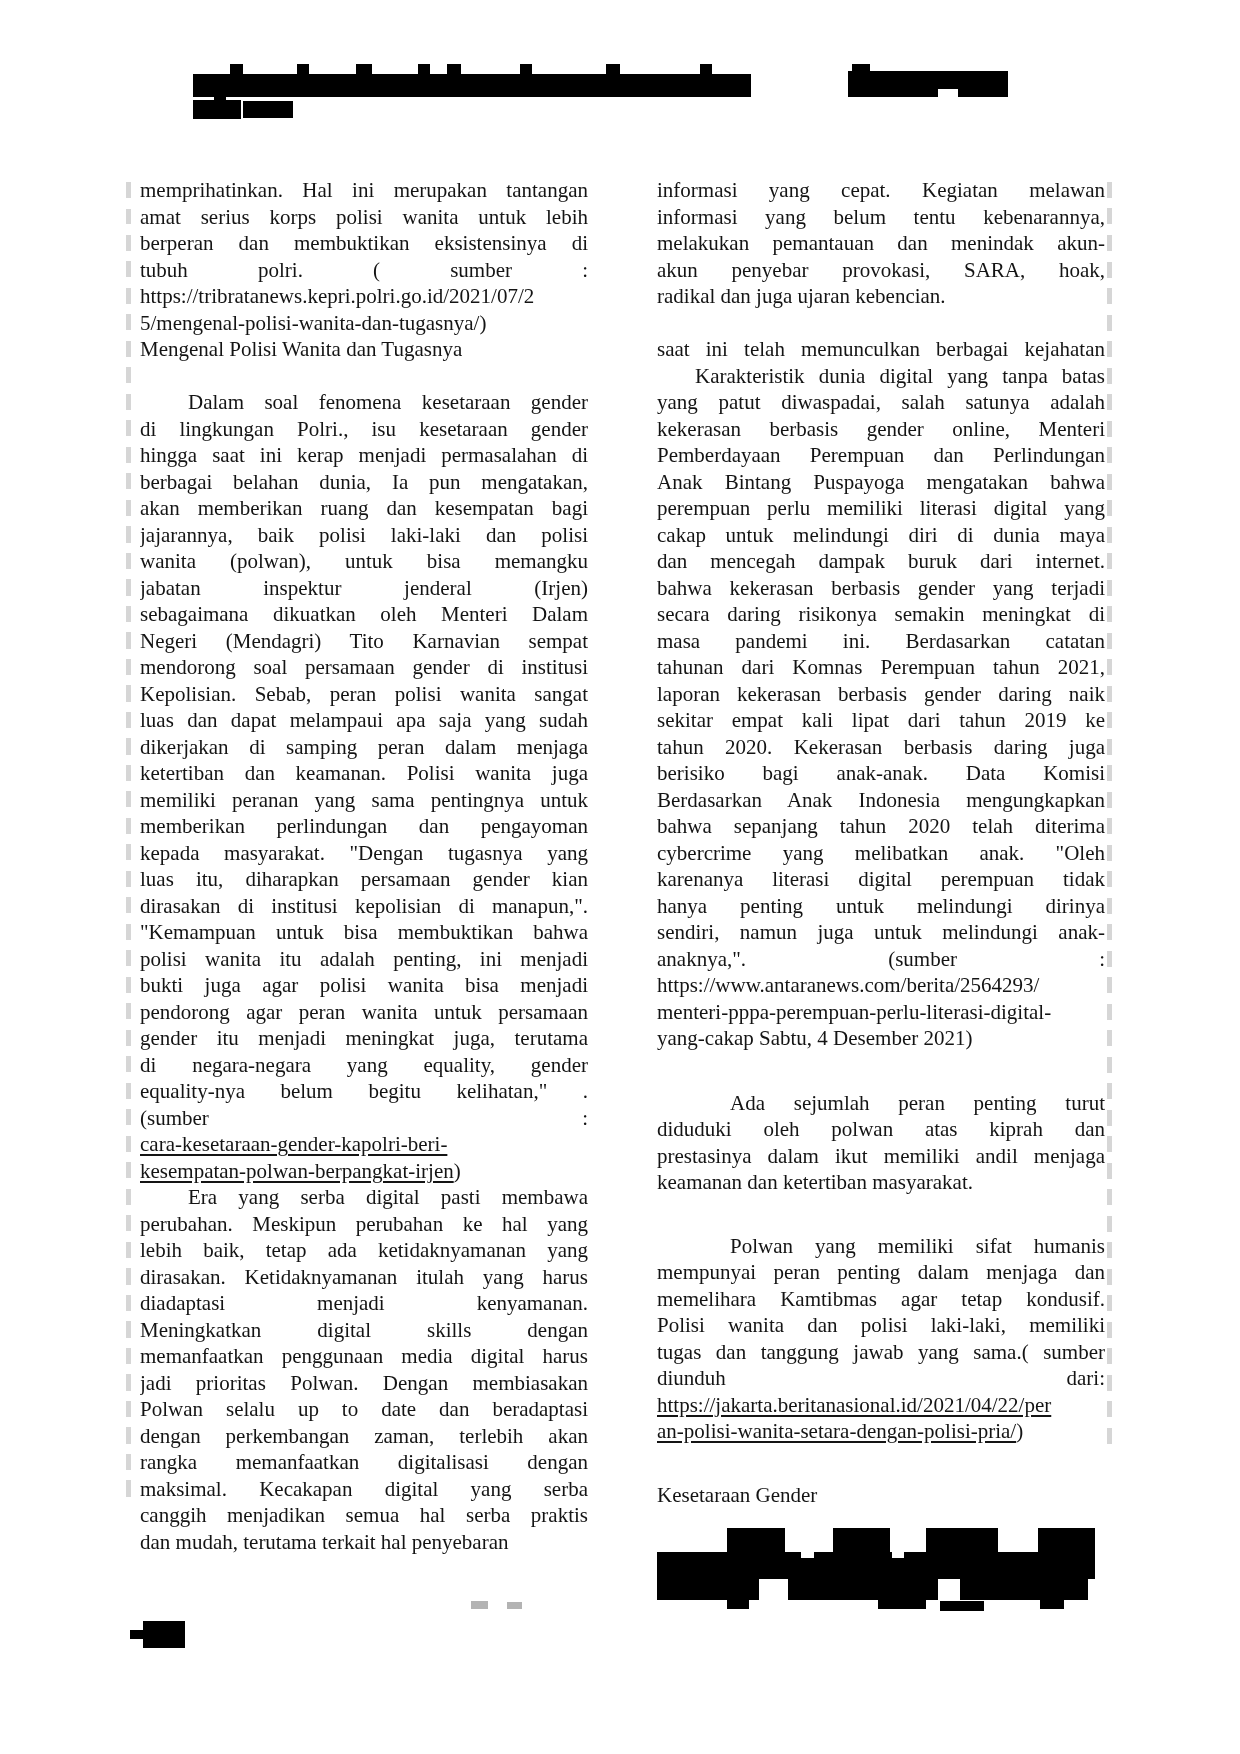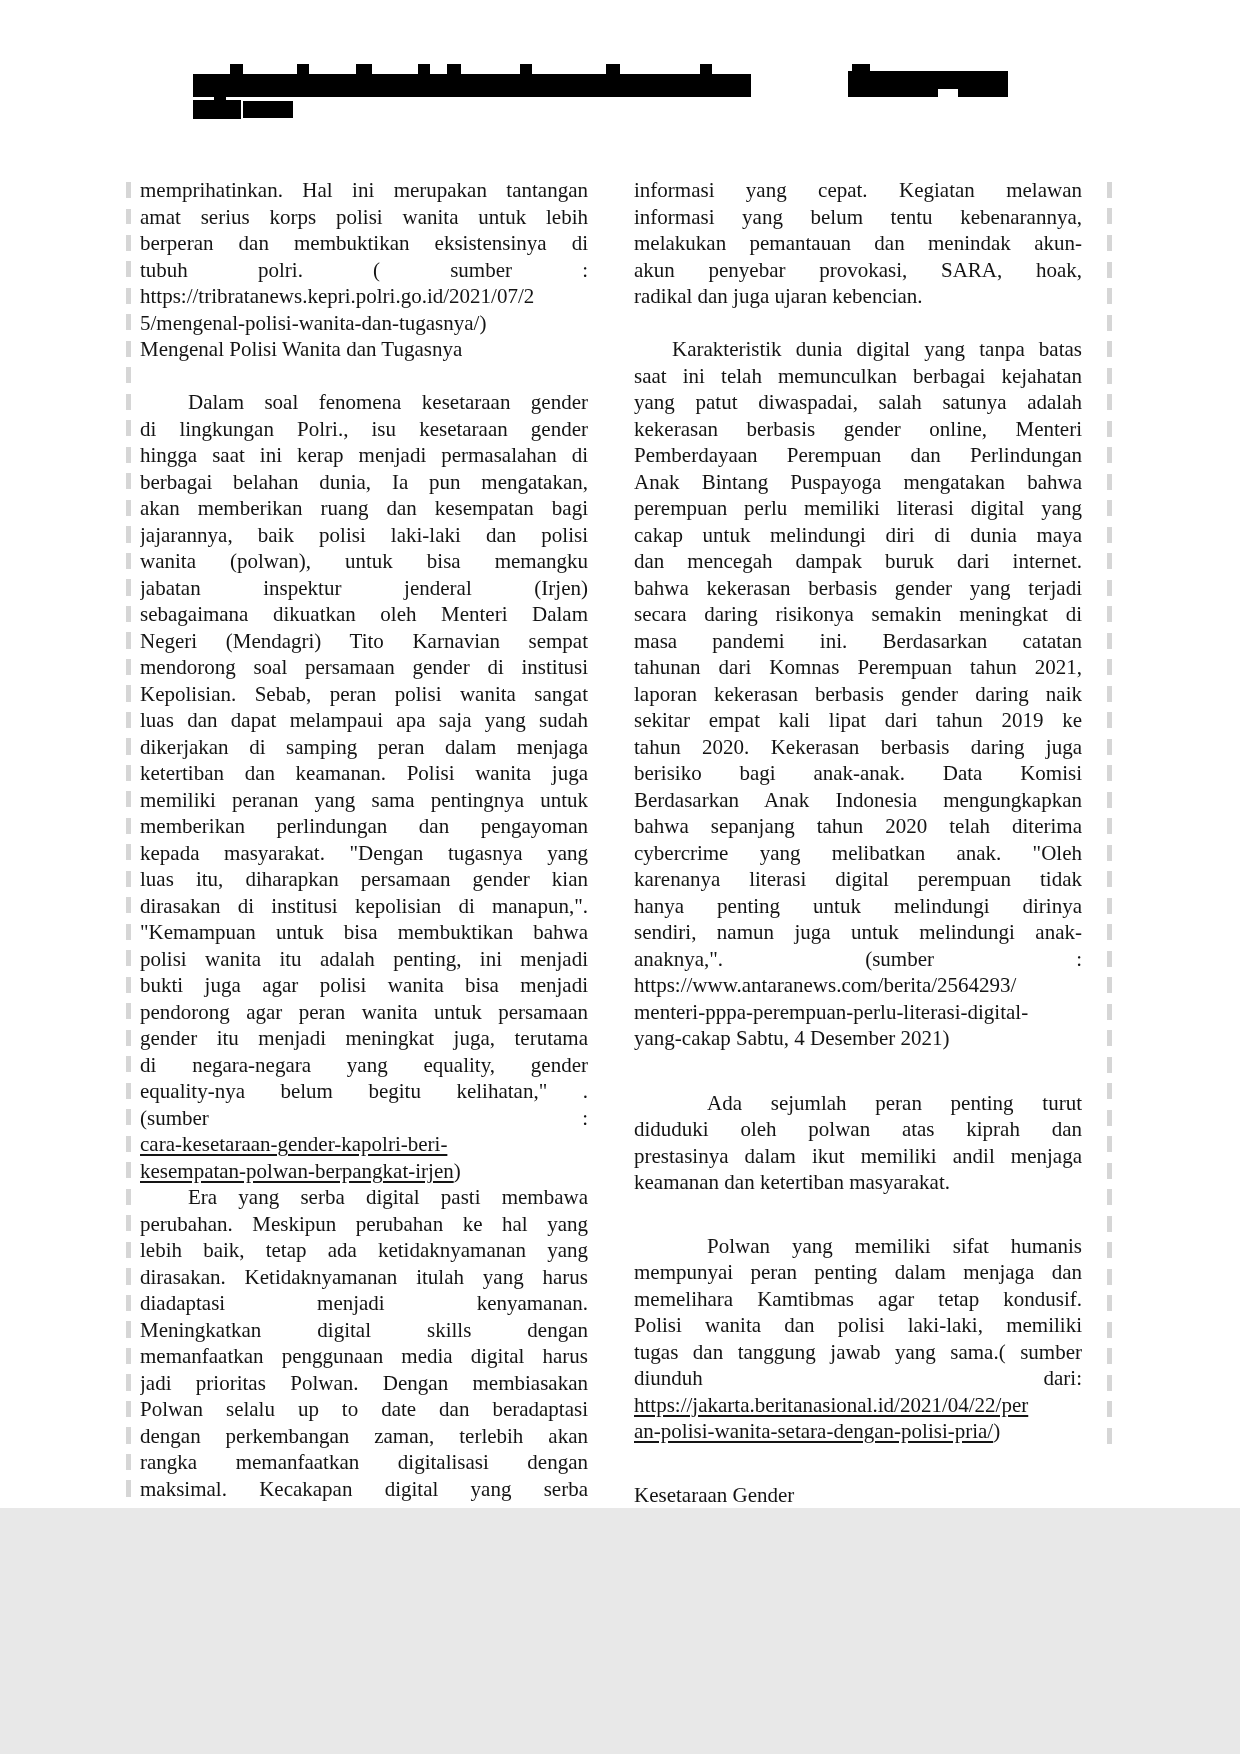--- a/index.html
+++ b/index.html
@@ -1,27 +1,27 @@
 <!DOCTYPE html>
 <html><head>
 <meta charset="utf-8">
 <style>
   html,body{margin:0;padding:0;background:#e8e8e8;}
   .page{
     position:relative;
-    width:1240px;height:1508px;
+    width:1240px;height:1754px;
     margin:0 auto;
     background:#ffffff;
     font-family:"Liberation Serif","DejaVu Serif",serif;
     color:#141414;
     overflow:hidden;
   }
   .col{position:absolute;top:177px;width:448px;}
   .col-left{left:140px;}
-  .col-right{left:634px;}
+  .col-right{left:657px;}
   .line{
     height:26.5px;line-height:26.5px;
     font-size:21px;
     text-align:justify;text-align-last:left;
     overflow:hidden;white-space:nowrap;
   }
   .line.j{text-align-last:justify;white-space:normal;}
   .lk .u{text-decoration:underline;text-decoration-thickness:1.5px;text-underline-offset:3px;}
   .spacer{width:100%;}
   .rx{position:absolute;background:#000;}
@@ -114,22 +114,22 @@
       <div class="line j">canggih menjadikan semua hal serba praktis</div>
       <div class="line">dan mudah, terutama terkait hal penyebaran</div>
     </div>
   <div class="col col-right" id="col-right">
       <div class="line j">informasi yang cepat. Kegiatan melawan</div>
       <div class="line j">informasi yang belum tentu kebenarannya,</div>
       <div class="line j">melakukan pemantauan dan menindak akun-</div>
       <div class="line j">akun penyebar provokasi, SARA, hoak,</div>
       <div class="line">radikal dan juga ujaran kebencian.</div>
       <div class="spacer" style="height: 26.5px;"></div>
+      <div class="line j">saat ini telah memunculkan berbagai kejahatan</div>
       <div class="line j" style="text-indent: 38px;">Karakteristik dunia digital yang tanpa batas</div>
-      <div class="line j">saat ini telah memunculkan berbagai kejahatan</div>
       <div class="line j">yang patut diwaspadai, salah satunya adalah</div>
       <div class="line j">kekerasan berbasis gender online, Menteri</div>
       <div class="line j">Pemberdayaan Perempuan dan Perlindungan</div>
       <div class="line j">Anak Bintang Puspayoga mengatakan bahwa</div>
       <div class="line j">perempuan perlu memiliki literasi digital yang</div>
       <div class="line j">cakap untuk melindungi diri di dunia maya</div>
       <div class="line j">dan mencegah dampak buruk dari internet.</div>
       <div class="line j">bahwa kekerasan berbasis gender yang terjadi</div>
       <div class="line j">secara daring risikonya semakin meningkat di</div>
       <div class="line j">masa pandemi ini. Berdasarkan catatan</div>

